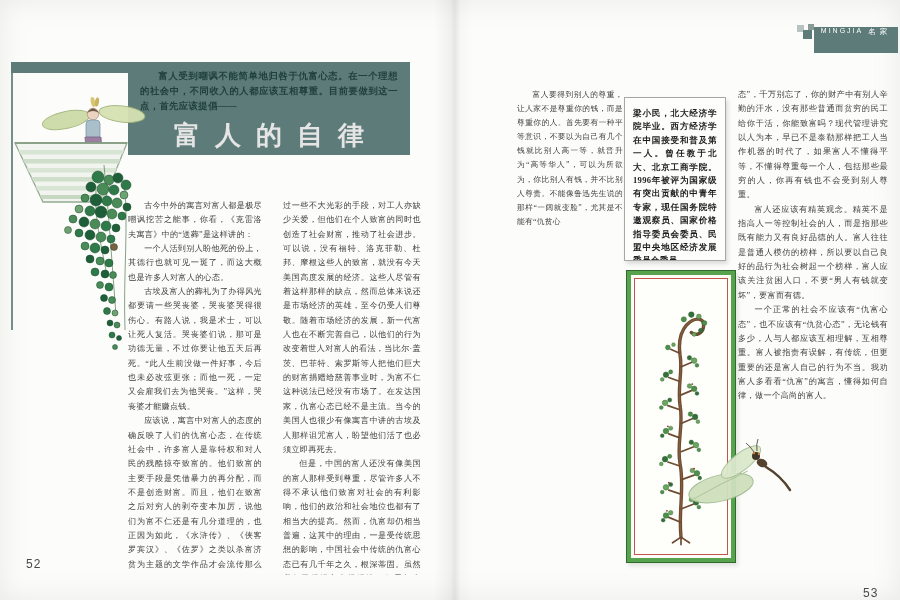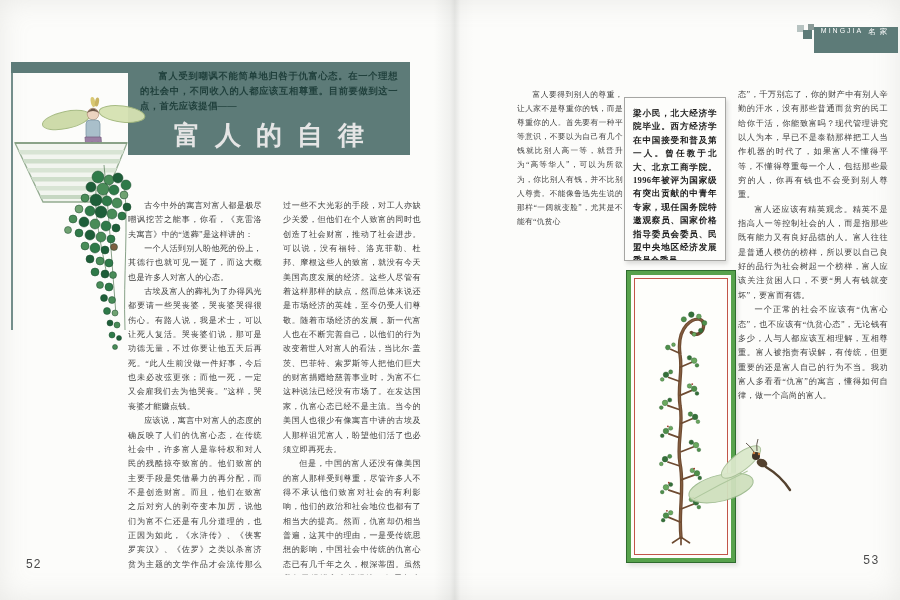--- a/index.html
+++ b/index.html
@@ -52,21 +52,21 @@
   .tree-frame { position:absolute; left:626px; top:270px; width:110px; height:293px;
                 background:#57a24c; border:1px solid #2f6b2e; padding:4px;
                 box-shadow:2px 3px 4px rgba(80,80,75,.15); }
   .tree-frame .gap { width:100%; height:100%; background:#fdfdf8; padding:3px; }
   .tree-frame .redline { width:100%; height:100%; border:1px solid #c25549; background:#fefefb;
                          display:flex; align-items:flex-end; justify-content:center; overflow:hidden; }
 
   .pagenum { position:absolute; font-size:12px; color:#4a4a4a; letter-spacing:1px;
              font-family:"Liberation Sans","DejaVu Sans",sans-serif; }
   .pn-left  { left:26px;  top:557px; }
-  .pn-right { left:863px; top:554px;font-family:Liberation Mono, monospace; }
+  .pn-right { left:863px; top:586px; }
 
   .plant-svg { position:absolute; left:6px; top:95px; }
   .dragonfly-svg { position:absolute; left:686px; top:428px; }
 </style>
 </head>
 <body>
 
 <div class="spread">
   <div class="gutter"></div>
 

